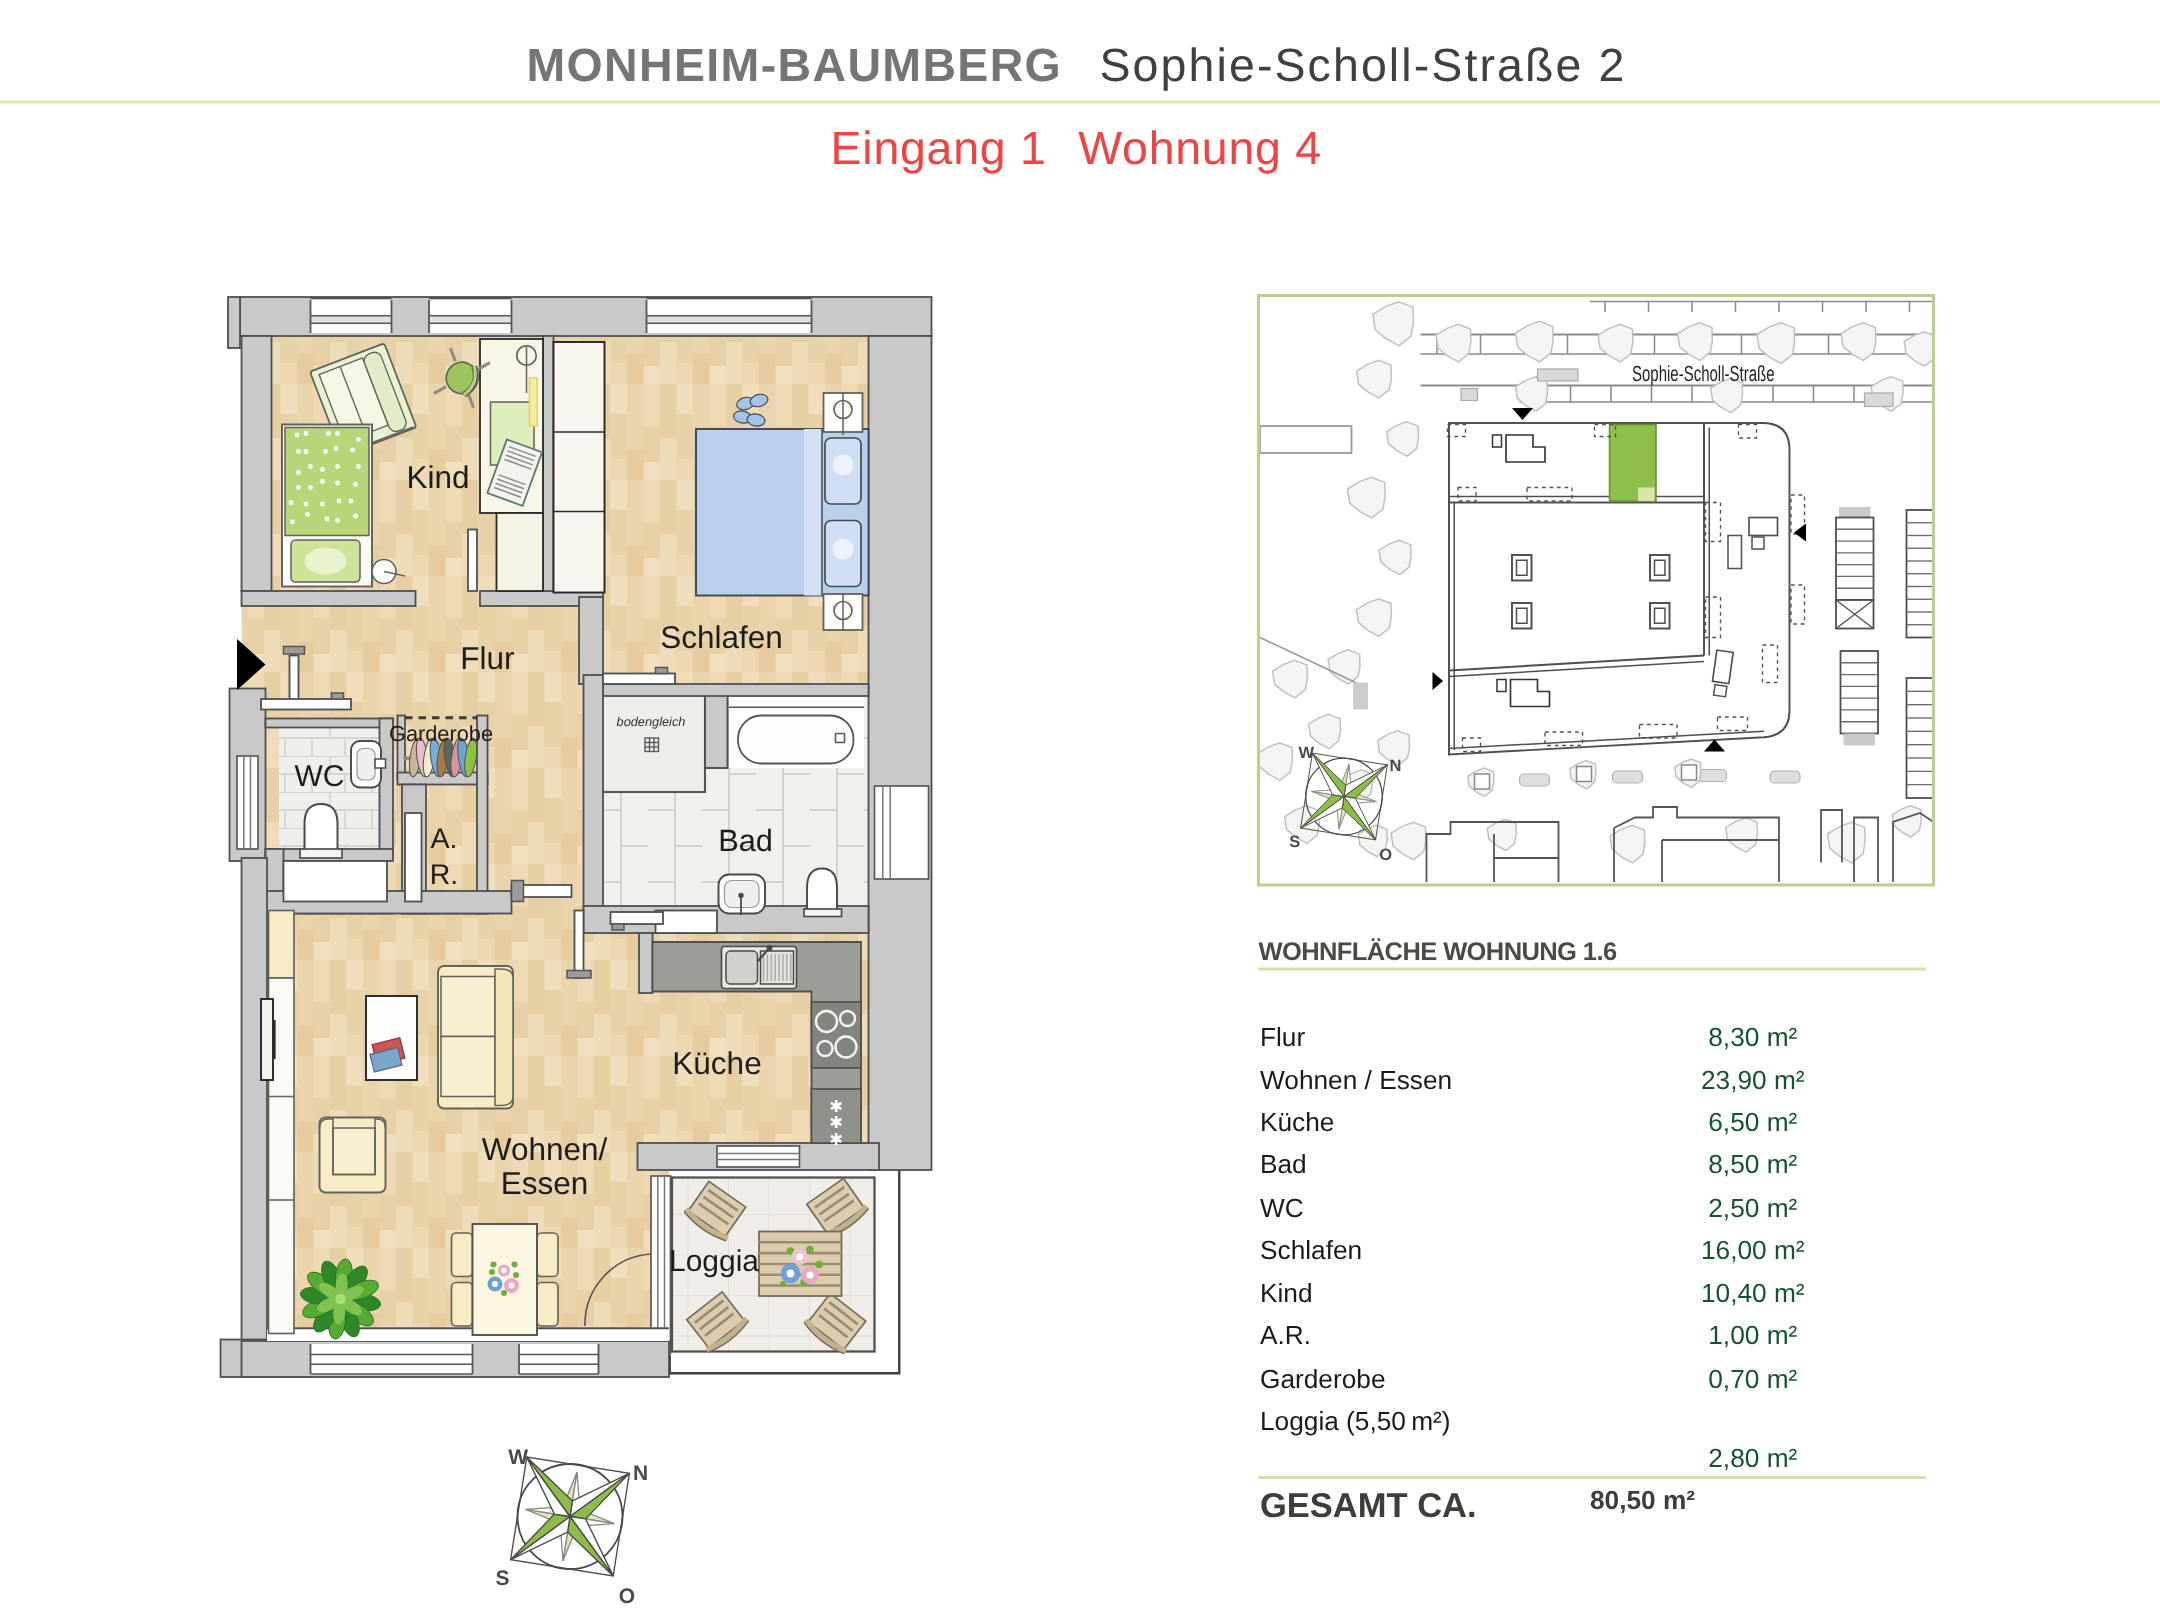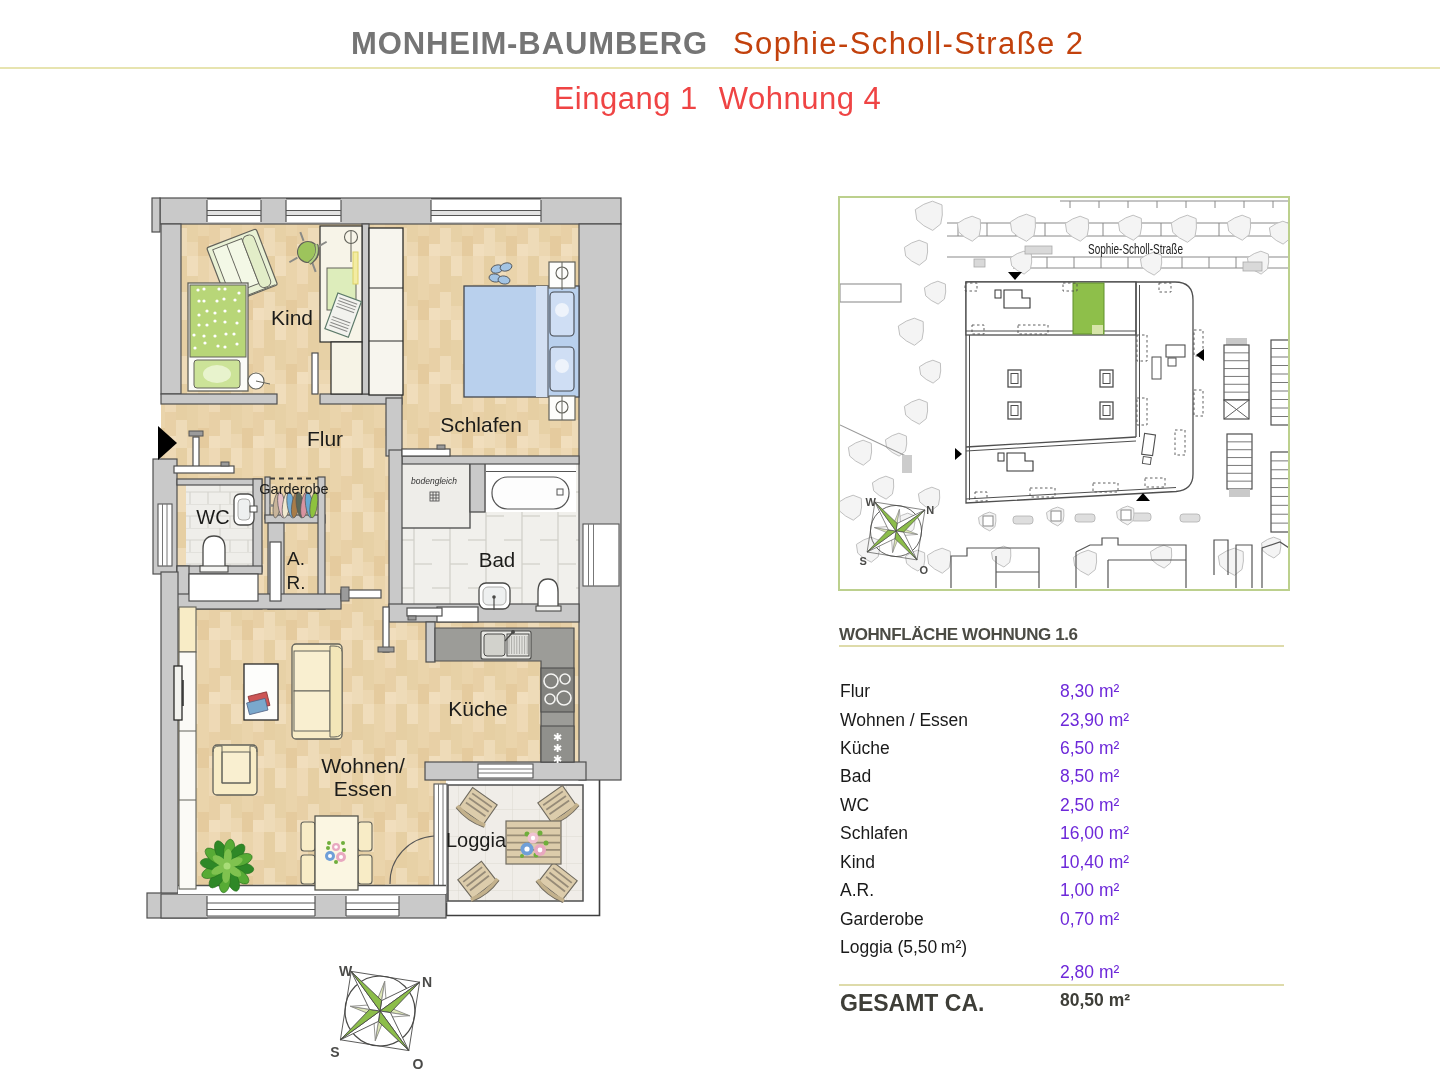--- a/index.html
+++ b/index.html
@@ -1,25 +1,25 @@
 <!DOCTYPE html>
 <html><head><meta charset="utf-8">
 <style>
 html,body{margin:0;padding:0;background:#fff;width:1440px;height:1080px;overflow:hidden}
 body{font-family:"Liberation Sans",sans-serif;position:relative}
 .abs{position:absolute}
 .h1{position:absolute;top:26px;left:351px;font-size:31px;font-weight:bold;color:#757575;letter-spacing:0.9px}
-.h2{position:absolute;top:26px;left:733px;font-size:31px;color:#c2410c;letter-spacing:1.4px}
+.h2{position:absolute;top:26px;left:733px;font-size:31px;color:#404040;letter-spacing:1.4px}
 .hline{position:absolute;top:67px;left:0;width:1440px;height:2px;background:#e7e4b0}
 .h3{position:absolute;top:81px;left:0;width:1435px;text-align:center;font-size:31px;color:#ef4444;letter-spacing:0.5px}
 .tt{position:absolute;top:625px;left:839px;font-size:17px;font-weight:bold;color:#4b4b44;letter-spacing:-0.4px}
 .tl1{position:absolute;top:645px;left:839px;width:445px;height:2px;background:#dedbaa}
 .tl2{position:absolute;top:984px;left:839px;width:445px;height:2px;background:#dedbaa}
 .rl{position:absolute;left:840px;font-size:17.5px;color:#1a1a1a;line-height:20px}
-.rv{position:absolute;left:1060px;width:217px;text-align:left;font-size:17.5px;color:#6d28d9;line-height:20px}
+.rv{position:absolute;left:1060px;width:217px;text-align:center;font-size:17.5px;color:#14532d;line-height:20px}
 .gl{position:absolute;top:990px;left:840px;font-size:23px;font-weight:bold;color:#3e3e38}
 .gv{position:absolute;top:990px;left:1060px;width:217px;text-align:left;font-size:17.5px;font-weight:bold;color:#3e3e38}
 text{font-family:"Liberation Sans",sans-serif}
 </style></head>
 <body>
 <div class="h1">MONHEIM-BAUMBERG</div>
 <div class="h2">Sophie-Scholl-Straße 2</div>
 <div class="hline"></div>
 <div class="h3">Eingang 1<span style="display:inline-block;width:21px"></span>Wohnung 4</div>
 <svg class="abs" style="left:0;top:0" width="1440" height="1080" viewBox="0 0 1440 1080">

